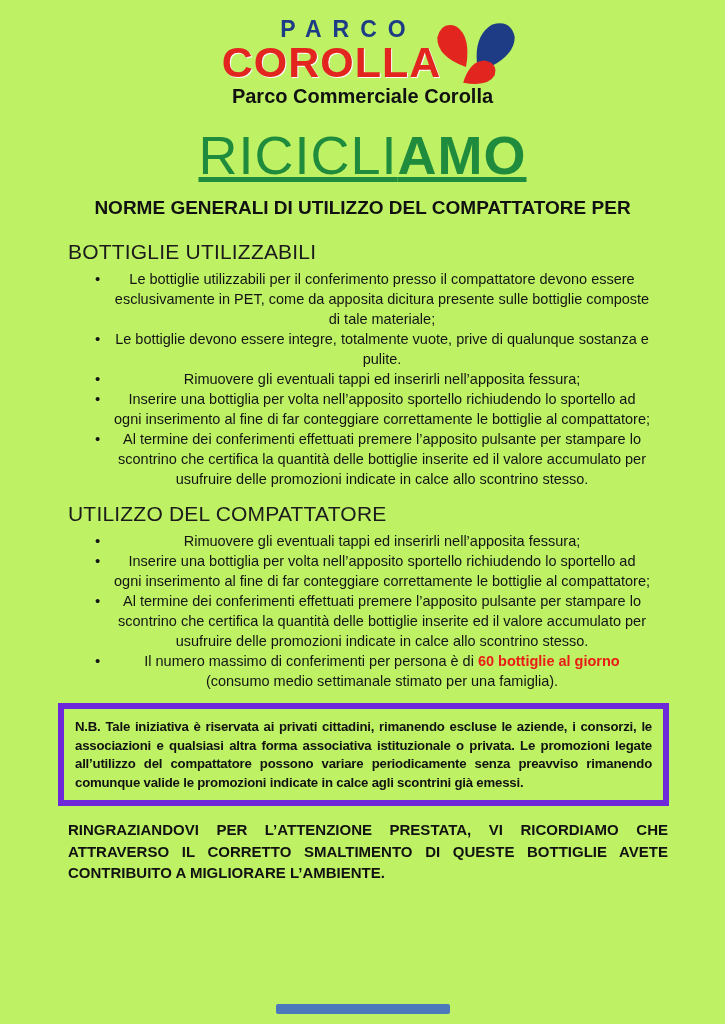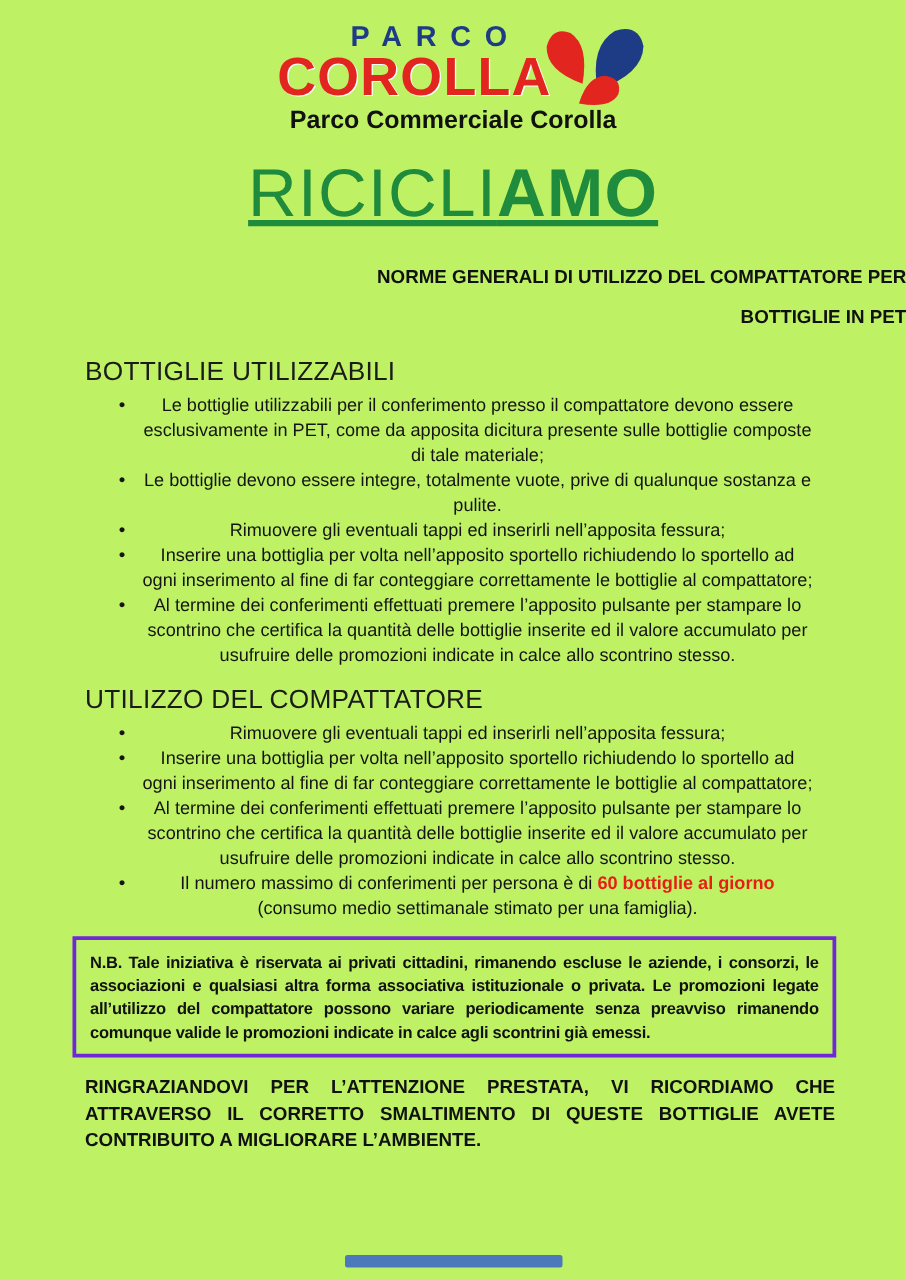--- a/index.html
+++ b/index.html
@@ -34,22 +34,22 @@
 
   .ricicliamo {
     font-size: 54px; line-height: 1.0; margin-top: 20px;
     letter-spacing: 1px;
     text-decoration: underline;
   }
   .ricicliamo .r-light { font-weight: 400; }
   .ricicliamo .r-bold  { font-weight: 700; }
 
   .norme {
-    font-size: 15px; font-weight: 700; color: #111;
-    line-height: 32px; margin-top: 24px; text-align: right;
+    font-size: 19px; font-weight: 700; color: #111;
+    line-height: 32px; margin-top: 10px;
   }
 
   
   .doc-section { padding-left: 68px; padding-right: 55px; }
   .doc-section h3 {
     font-size: 21px; font-weight: 400; color: #1b1b1b;
     letter-spacing: 0.2px;
   }
   .sec1 h3 { margin-top: 16px; margin-bottom: 5px; }
   .sec2 h3 { margin-top: 13px; margin-bottom: 5px; }
@@ -61,21 +61,21 @@
   .doc-section li::before {
     content: "\2022";
     position: absolute; left: 3px; top: 0;
     font-size: 15px;
   }
   .red-highlight { color: #ea1c16; font-weight: 700; }
 
   
   .notice {
     margin: 12px 56px 0 58px;
-    border: 3px solid #6d28d9;
+    border: 6px solid #6d28d9;
     padding: 9px 11px 8px 11px;
     font-size: 13.2px; font-weight: 700; color: #111;
     line-height: 18.5px;
     text-align: justify;
     letter-spacing: -0.2px;
   }
 
   
   .closing {
     margin: 13px 58px 0 68px;
@@ -113,21 +113,20 @@
     </div>
 
     <div class="logo-caption">Parco Commerciale Corolla</div>
 
     <h1 class="ricicliamo" style="color:#1f8b3d;">
       <span class="r-light">RICICLI</span><span class="r-bold">AMO</span>
     </h1>
 
     <h2 class="norme">
       <span>NORME GENERALI DI UTILIZZO DEL COMPATTATORE PER</span><br>
-      <span>BOTTIGLIE IN PET</span>
     </h2>
   </header>
 
   <section class="doc-section sec1">
     <h3>BOTTIGLIE UTILIZZABILI</h3>
     <ul>
       <li>Le bottiglie utilizzabili per il conferimento presso il compattatore devono essere esclusivamente in PET, come da apposita dicitura presente sulle bottiglie composte di tale materiale;</li>
       <li>Le bottiglie devono essere integre, totalmente vuote, prive di qualunque sostanza e pulite.</li>
       <li>Rimuovere gli eventuali tappi ed inserirli nell’apposita fessura;</li>
       <li>Inserire una bottiglia per volta nell’apposito sportello richiudendo lo sportello ad ogni inserimento al fine di far conteggiare correttamente le bottiglie al compattatore;</li>

